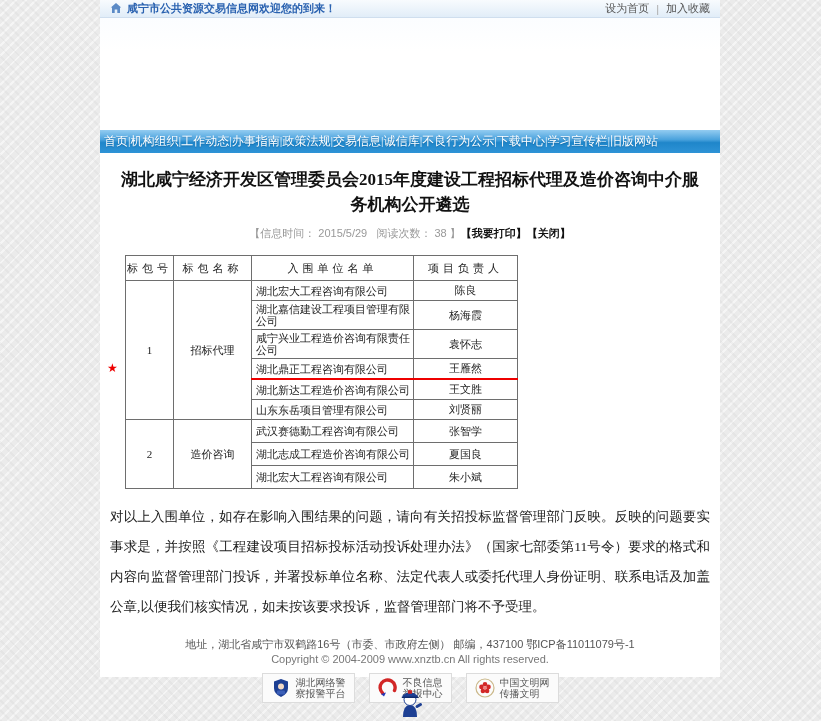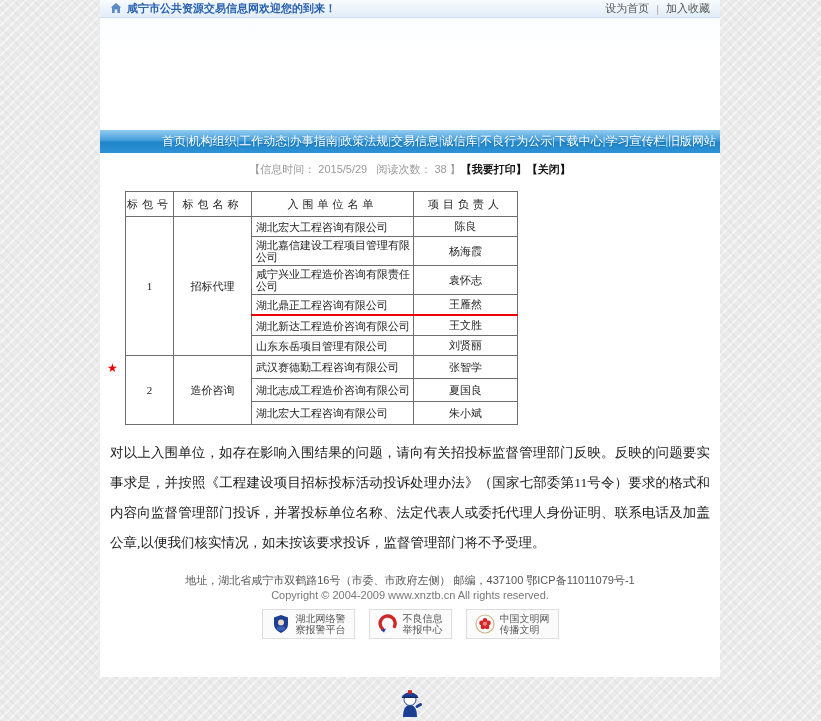--- a/index.html
+++ b/index.html
@@ -31,21 +31,21 @@
   .topbar-left { display:flex; align-items:center; gap:5px; color:#2a62b0; font-weight:bold; }
   .topbar-right { display:flex; align-items:center; gap:7px; color:#555; }
   .topbar-right a { color:#555; text-decoration:none; cursor:pointer; }
   .topbar-right .sep { color:#aaa; }
 
   
   .banner { height:112px; background:linear-gradient(#fbfdff,#ffffff 30%); }
 
   
   .nav {
-    height:23px; display:flex; align-items:center; justify-content:flex-end;
+    height:23px; display:flex; align-items:center; justify-content:flex-start;
     background:linear-gradient(180deg,#93ccf1 0%,#4aa2dd 42%,#1f86ca 55%,#2e93d6 100%);
     color:#fff; font-size:12px; padding:0 4px;
   }
   .nav-item { cursor:pointer; white-space:nowrap; text-shadow:0 1px 1px rgba(0,60,110,.35); }
   .nav-sep { color:rgba(255,255,255,.75); font-size:10px; }
 
   
   .content { position:relative; padding:0 6px; font-family:"Liberation Serif","DejaVu Serif",serif; }
   .title {
     margin:14px 12px 0; font-size:17px; line-height:25px; font-weight:bold;
@@ -127,20 +127,21 @@
         <span class="nav-item">不良行为公示</span>
         <span class="nav-sep">|</span>
         <span class="nav-item">下载中心</span>
         <span class="nav-sep">|</span>
         <span class="nav-item">学习宣传栏</span>
         <span class="nav-sep">|</span>
         <span class="nav-item">旧版网站</span>
       </nav>
 
     <div class="content">
+      <h1 class="title">湖北咸宁经济开发区管理委员会2015年度建设工程招标代理及造价咨询中介服务机构公开遴选</h1>
 
       <div class="info-line">
         <span>【</span><span>信息时间：</span>
         <span>2015/5/29</span>&nbsp;&nbsp;
         <span>阅读次数：</span>
         <span>38</span>
         <span>】</span><a class="action">【我要打印】</a><a class="action">【关闭】</a>
       </div>
 
       <table id="result-table">

